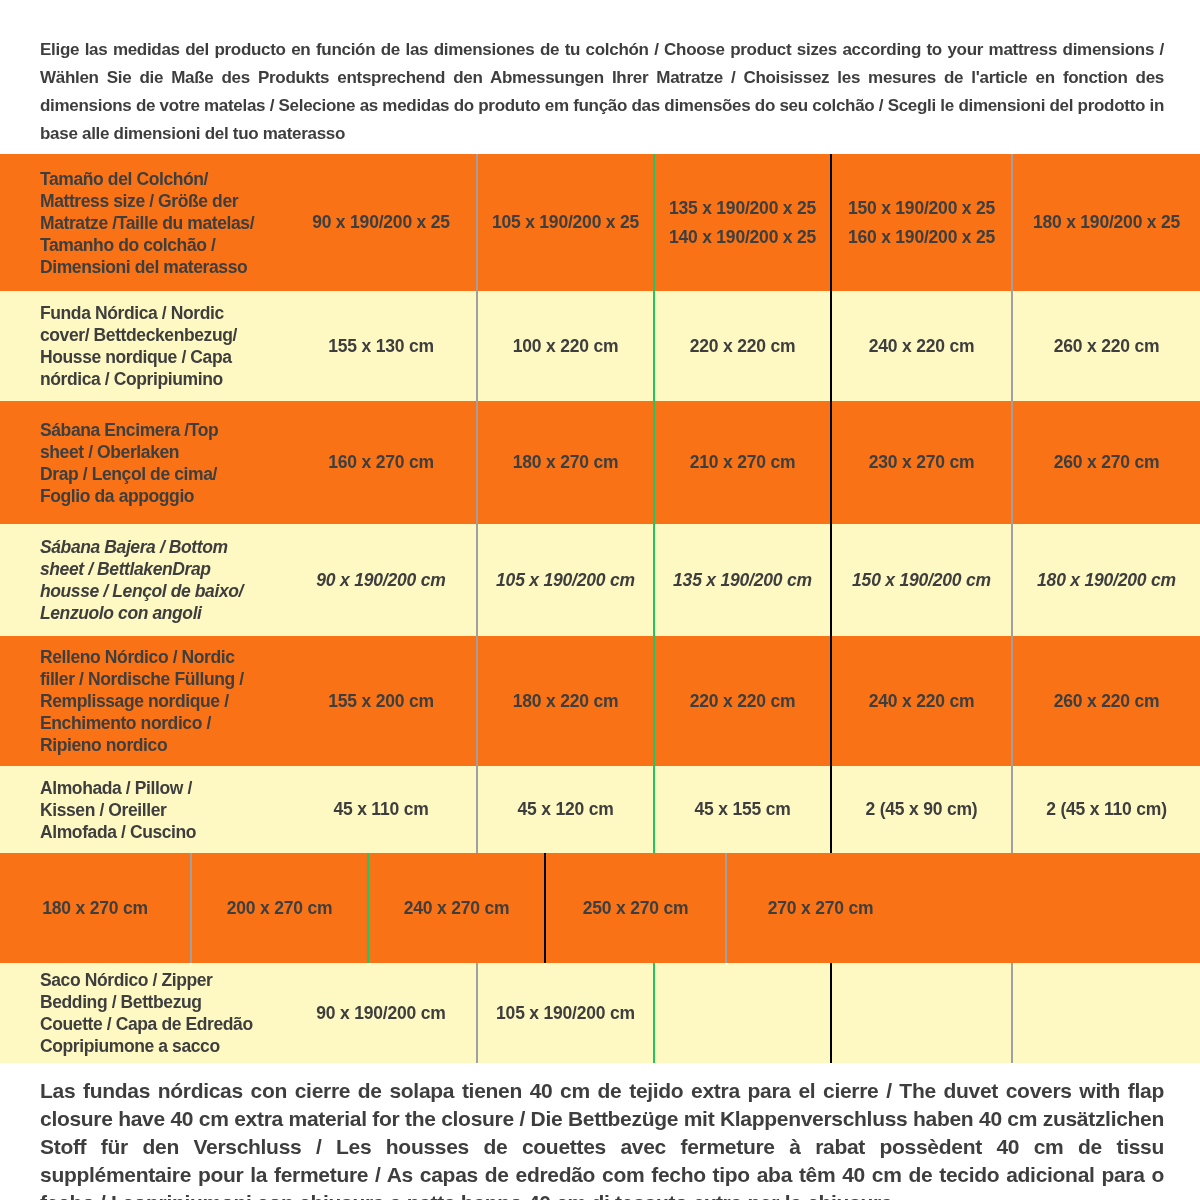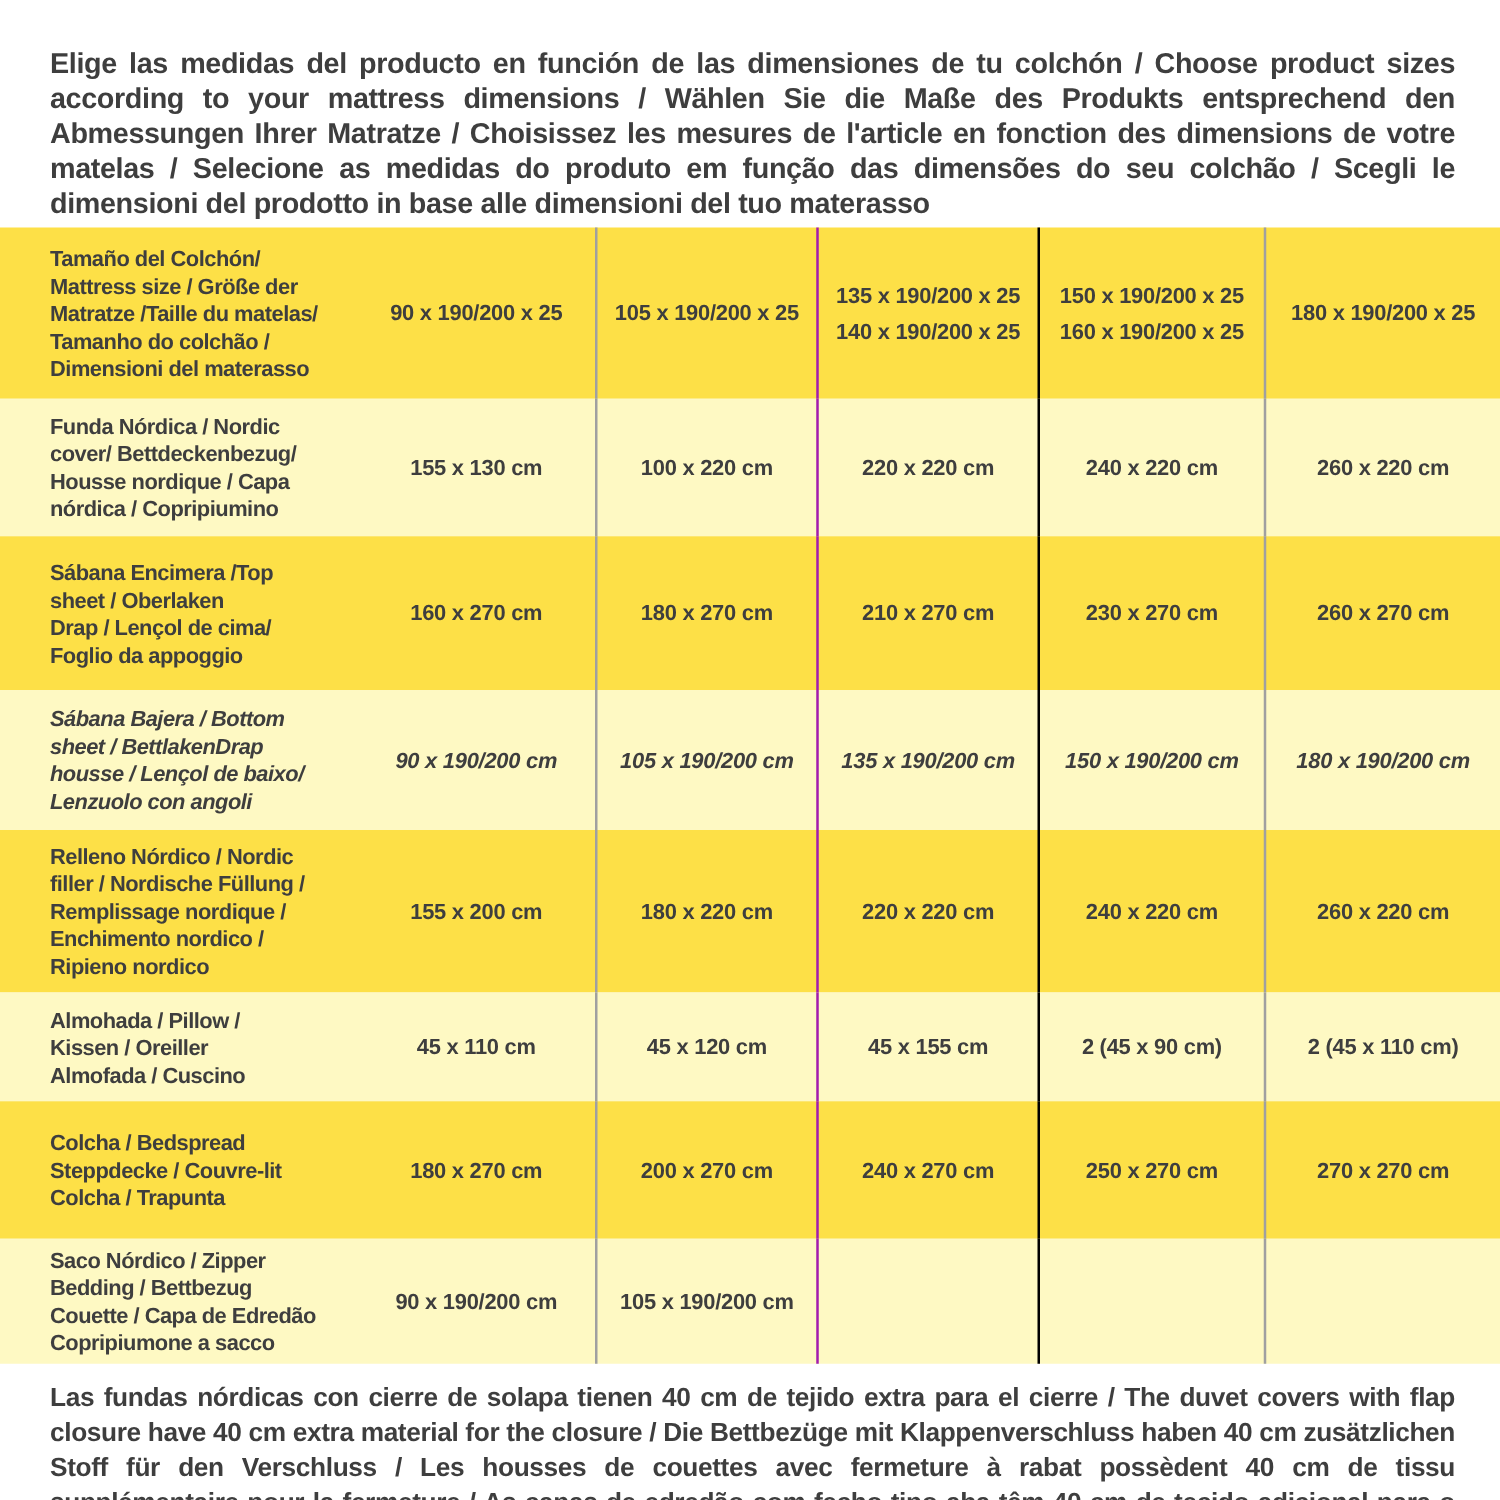--- a/index.html
+++ b/index.html
@@ -7,29 +7,29 @@
   body {
     width: 1200px;
     height: 1200px;
     font-family: "Liberation Sans", sans-serif;
     color: #3e3e3e;
     overflow: hidden;
     -webkit-font-smoothing: antialiased;
   }
   .intro {
     margin: 36px 36px 0 40px;
-    font-size: 23px;
+    font-size: 17px;
     font-weight: bold;
     line-height: 28px;
     letter-spacing: -0.3px;
     text-align: justify;
   }
   .size-table { margin-top: 6px; width: 1200px; }
   .row { display: flex; width: 100%; background: #fef9c3; }
-  .row.shade { background: #fde047; }
+  .row.shade { background: #f97316; }
   .row.header-row { height: 137px; }
   .body-row:nth-child(1) { height: 110px; }
   .body-row:nth-child(2) { height: 123px; }
   .body-row:nth-child(3) { height: 112px; font-style: italic; }
   .body-row:nth-child(4) { height: 130px; }
   .body-row:nth-child(5) { height: 87px; }
   .body-row:nth-child(6) { height: 110px; }
   .body-row:nth-child(7) { height: 100px; }
   .label-cell {
     width: 286px;
@@ -48,21 +48,21 @@
     justify-content: center;
     text-align: center;
     font-weight: bold;
     font-size: 17.5px;
     line-height: 29px;
     letter-spacing: -0.2px;
     white-space: pre-line;
   }
   .c1 { width: 190px; }
   .c2 { width: 177px; border-left: 2px solid #a0a0a0; }
-  .c3 { width: 177px; border-left: 2px solid #a21caf; }
+  .c3 { width: 177px; border-left: 2px solid #22c55e; }
   .c4 { width: 181px; border-left: 2px solid #000000; }
   .c5 { width: 189px; border-left: 2px solid #a0a0a0; }
   .footnote {
     margin: 14px 36px 0 40px;
     font-size: 21px;
     font-weight: bold;
     line-height: 28px;
     letter-spacing: -0.3px;
     text-align: justify;
   }
@@ -142,23 +142,20 @@
 Kissen / Oreiller
 Almofada / Cuscino</div>
     <div class="value-cell c1">45 x 110 cm</div>
     <div class="value-cell c2">45 x 120 cm</div>
     <div class="value-cell c3">45 x 155 cm</div>
     <div class="value-cell c4">2 (45 x 90 cm)</div>
     <div class="value-cell c5">2 (45 x 110 cm)</div>
   </div>
 
   <div class="row body-row shade">
-    <div class="label-cell">Colcha / Bedspread
-Steppdecke / Couvre-lit
-Colcha / Trapunta</div>
     <div class="value-cell c1">180 x 270 cm</div>
     <div class="value-cell c2">200 x 270 cm</div>
     <div class="value-cell c3">240 x 270 cm</div>
     <div class="value-cell c4">250 x 270 cm</div>
     <div class="value-cell c5">270 x 270 cm</div>
   </div>
 
   <div class="row body-row">
     <div class="label-cell">Saco Nórdico / Zipper
 Bedding / Bettbezug

